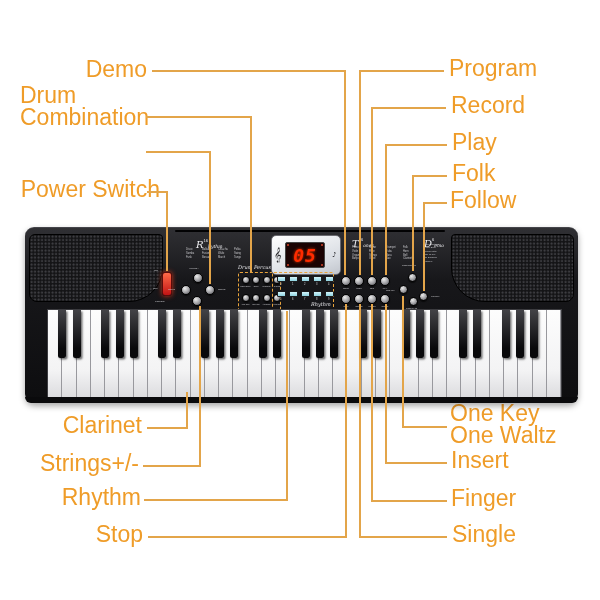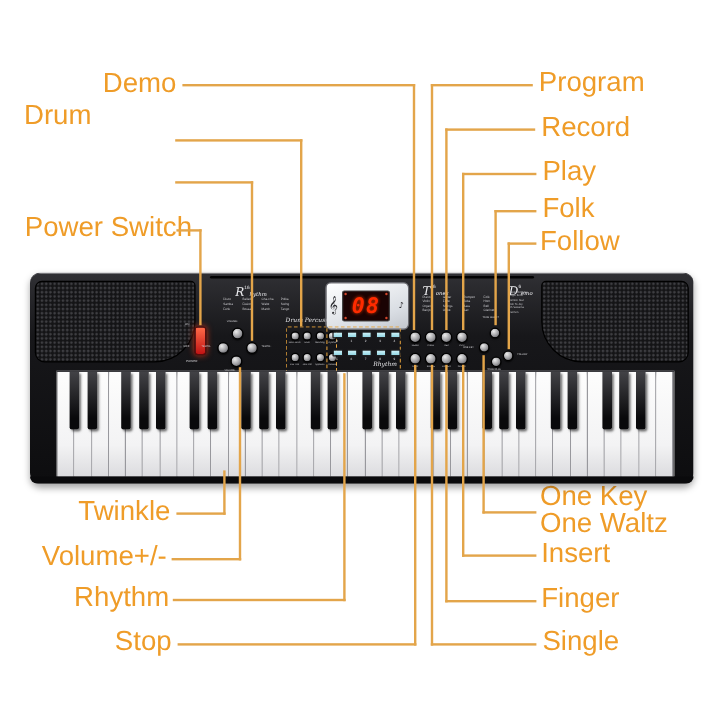--- a/index.html
+++ b/index.html
@@ -57,24 +57,24 @@
   .bk{top:0;width:8px;height:48px;background:linear-gradient(180deg,#424246,#09090b 80%);
       border-radius:0 0 2px 2px;box-shadow:1.5px 1.5px 2px rgba(0,0,0,.55);z-index:2;}
   .rail{left:0;top:169px;width:553px;height:6px;background:#0a0a0c;border-radius:0 0 9px 9px;}
 </style>
 </head>
 <body>
 
 <div class="stage">
 
   <div class="lbl" style="top:58px;right:453px">Demo</div>
-  <div class="lbl two" style="top:84px;left:20px"><span>Drum</span><br></div>
+  <div class="lbl two" style="top:84px;left:20px"><span>Drum</span><br><span>Combination</span></div>
   <div class="lbl" style="top:178px;right:440px">Power Switch</div>
-  <div class="lbl" style="top:414px;right:458px">Twinkle</div>
-  <div class="lbl" style="top:452px;right:461px">Volume+/-</div>
+  <div class="lbl" style="top:414px;right:458px">Clarinet</div>
+  <div class="lbl" style="top:452px;right:461px">Strings+/-</div>
   <div class="lbl" style="top:486px;right:459px">Rhythm</div>
   <div class="lbl" style="top:523px;right:457px">Stop</div>
 
   <div class="lbl" style="top:57px;left:449px">Program</div>
   <div class="lbl" style="top:94px;left:451px">Record</div>
   <div class="lbl" style="top:131px;left:452px">Play</div>
   <div class="lbl" style="top:162px;left:452px">Folk</div>
   <div class="lbl" style="top:189px;left:450px">Follow</div>
   <div class="lbl two" style="top:402px;left:450px"><span>One Key</span><br><span>One Waltz</span></div>
   <div class="lbl" style="top:449px;left:451px">Insert</div>
@@ -165,21 +165,21 @@
         <div class="rbtn sm" style="left: 13px; top: 21px;"></div>
         <div class="blbl" style="left: 9px; top: 30px; width: 16px;">One Roll</div>
         <div class="rbtn sm" style="left: 23.5px; top: 21px;"></div>
         <div class="blbl" style="left: 19.5px; top: 30px; width: 16px;">Applause</div>
         <div class="rbtn sm" style="left: 34px; top: 21px;"></div>
         <div class="blbl" style="left: 30px; top: 30px; width: 16px;">Release</div>
       </div>
 
     <div class="display">
       <div class="clef" style="left:2px;top:12px">𝄞</div>
-      <div class="led">08</div>
+      <div class="led">05</div>
       <div class="screw" style="left:15px;top:8px"></div>
       <div class="screw" style="left:49px;top:8px"></div>
       <div class="screw" style="left:15px;top:28px"></div>
       <div class="screw" style="left:49px;top:28px"></div>
       <div class="note" style="left:60px;top:16px">♪</div>
     </div>
 
     <div class="dashedbox" id="num-box" style="left:247px;top:44px;width:62px;height:39px">
       <div class="cursive" style="left:38px;top:28px">Rhythm</div>
     <div class="bluebtn" style="left: 4px; top: 3px;"></div>

